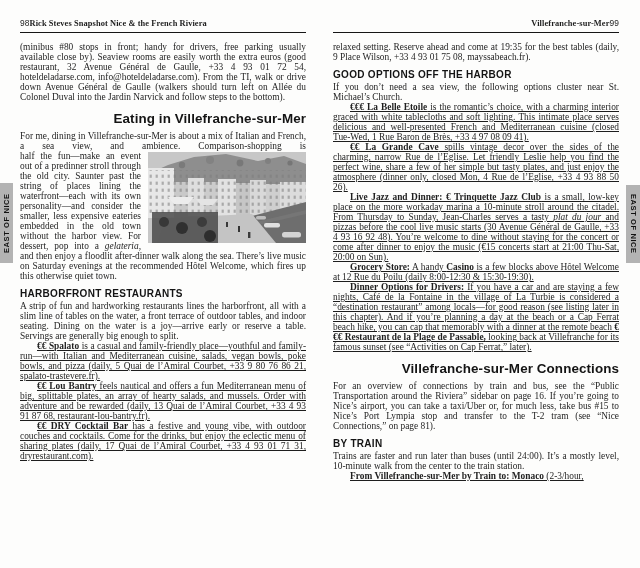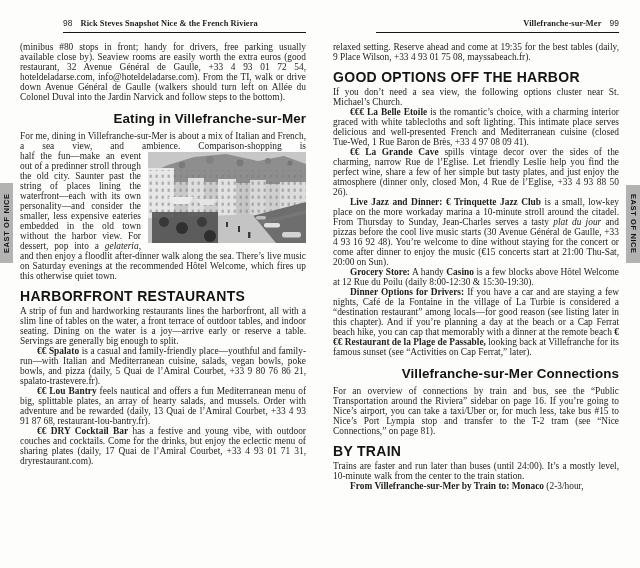--- a/index.html
+++ b/index.html
@@ -9,38 +9,38 @@
     overflow:hidden;position:relative;
   }
   .spread{display:flex;width:640px;height:568px;background:#fdfdfc;position:relative;}
   .page{position:relative;width:320px;height:568px;box-sizing:border-box;overflow:hidden;}
   .page.left{padding:18px 14px 0 20px;}
   .page.right{padding:18px 21px 0 13px;}
 
   .pagehead{
     font-family:"Liberation Sans", sans-serif;
     font-size:8.4px;letter-spacing:0.1px;
-    display:flex;align-items:baseline;gap:8px;
-    border-bottom:1.5px solid #161616;padding-bottom:4px;margin-left:43px;
+    display:flex;align-items:baseline;gap:0;
+    border-bottom:1.5px solid #161616;padding-bottom:4px;
   }
   .pagehead.right-head{justify-content:flex-end;}
   .pagehead .ptitle{font-weight:700;font-family:Liberation Serif, serif;}
   .pagehead .num{font-weight:400;}
 
   .content{margin-top:9px;}
   .bodyp{font-size:9.4px;line-height:10px;text-align:justify;margin:0;hyphens:auto;}
-  .indent{text-indent:17px;}
+  .indent{text-indent:17px;text-decoration:underline;}
   .jlast{text-align-last:justify;}
   .h1{
     font-family:"Liberation Sans", sans-serif;font-weight:700;
     font-size:13.4px;text-align:right;margin:9px 0 5px;letter-spacing:0.1px;color:#141414;
   }
   .h2{
     font-family:"Liberation Sans", sans-serif;font-weight:700;
-    font-size:14px;margin:7px 0 2px;letter-spacing:0.3px;color:#141414;
+    font-size:10px;margin:7px 0 2px;letter-spacing:0.3px;color:#141414;
   }
   .bold{font-weight:bold;}
   .italic{font-style:italic;}
 
   .photo-float{float:right;width:158px;height:91px;margin:1px 0 3px 7px;display:block;}
 
   .tab{
     position:absolute;background:#b3b3b3;color:#111;
     font-family:"Liberation Sans", sans-serif;font-weight:700;
     font-size:7.5px;letter-spacing:0.6px;

